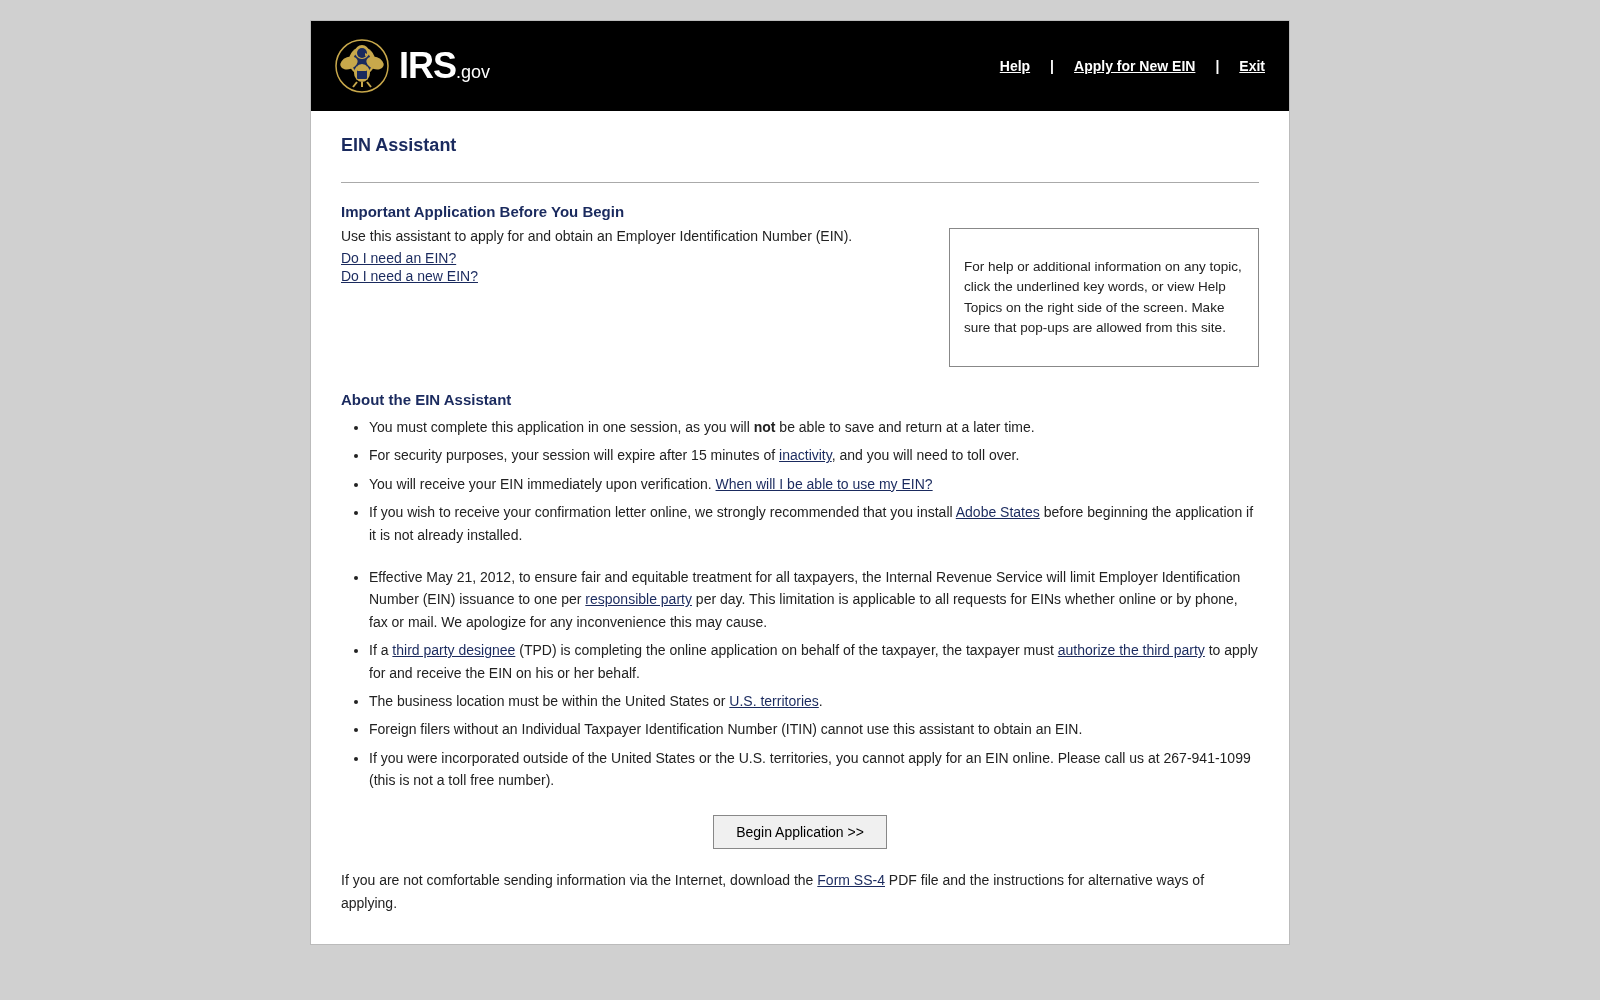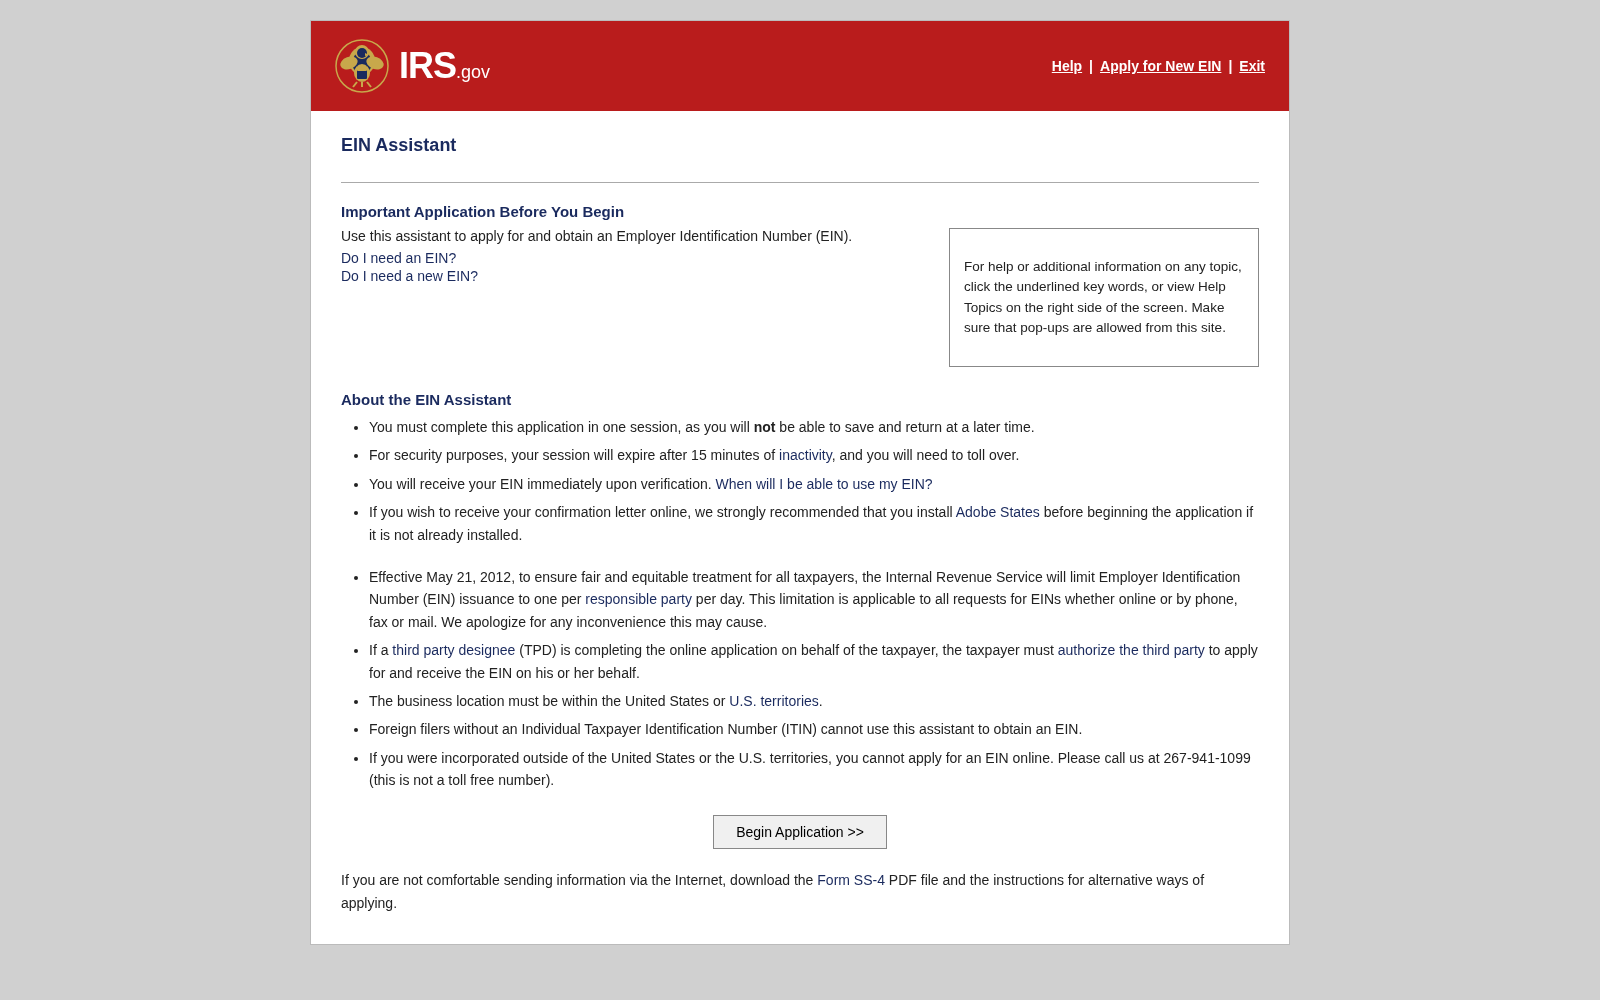--- a/index.html
+++ b/index.html
@@ -14,21 +14,21 @@
       align-items: flex-start;
       padding: 20px;
     }
     .page-container {
       width: 980px;
       background: #fff;
       border: 1px solid #bbb;
     }
     
     .header {
-      background: #b91c1c;
+      background: #000000;
       display: flex;
       align-items: center;
       justify-content: space-between;
       padding: 12px 24px;
       min-height: 90px;
     }
     .logo-area {
       display: flex;
       align-items: center;
       gap: 10px;
@@ -44,21 +44,21 @@
       letter-spacing: -1px;
       font-family: Arial, sans-serif;
     }
     .logo-gov {
       color: #fff;
       font-size: 18px;
       font-weight: normal;
     }
     .header-nav {
       display: flex;
-      gap: 1px;
+      gap: 14px;
       align-items: flex-end;
       margin-left: 38px;
     }
     .header-nav a {
       color: #fff;
       text-decoration: underline;
       font-size: 14px;
       font-weight: bold;
     }
     .header-nav span {
@@ -93,20 +93,21 @@
       margin-bottom: 24px;
     }
     .intro-left {
       flex: 1;
     }
     .intro-text {
       margin-bottom: 6px;
     }
     .link {
       color: #1a2a5e;
+      text-decoration: underline;
       cursor: pointer;
     }
     .intro-links {
       display: flex;
       flex-direction: column;
       gap: 2px;
     }
     .help-box {
       border: 1px solid #888;
       padding: 28px 14px;

